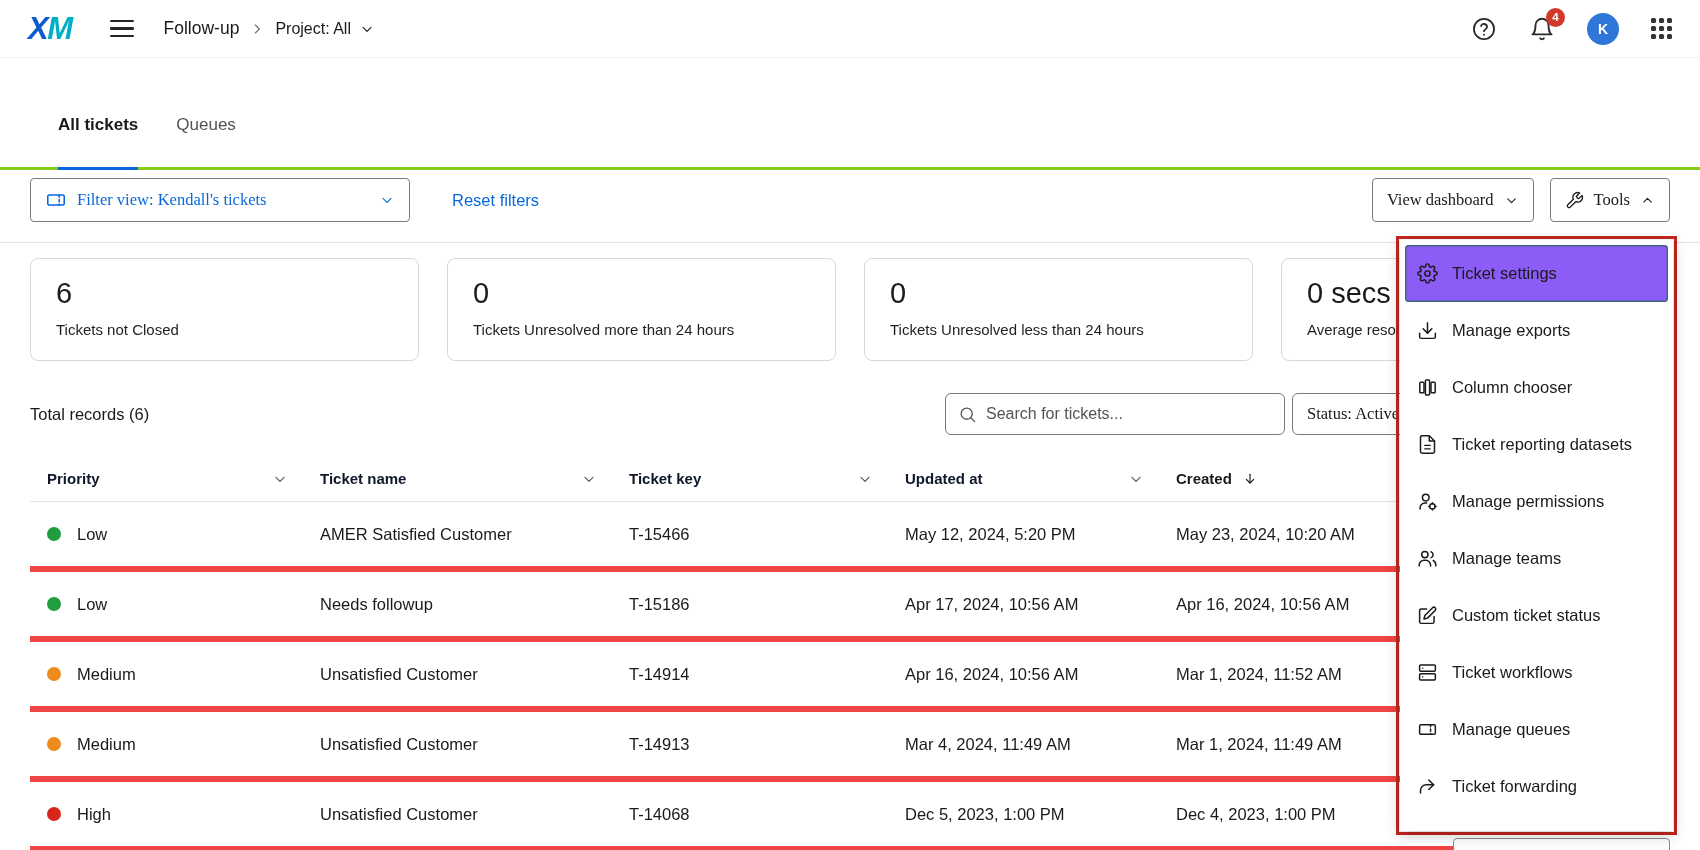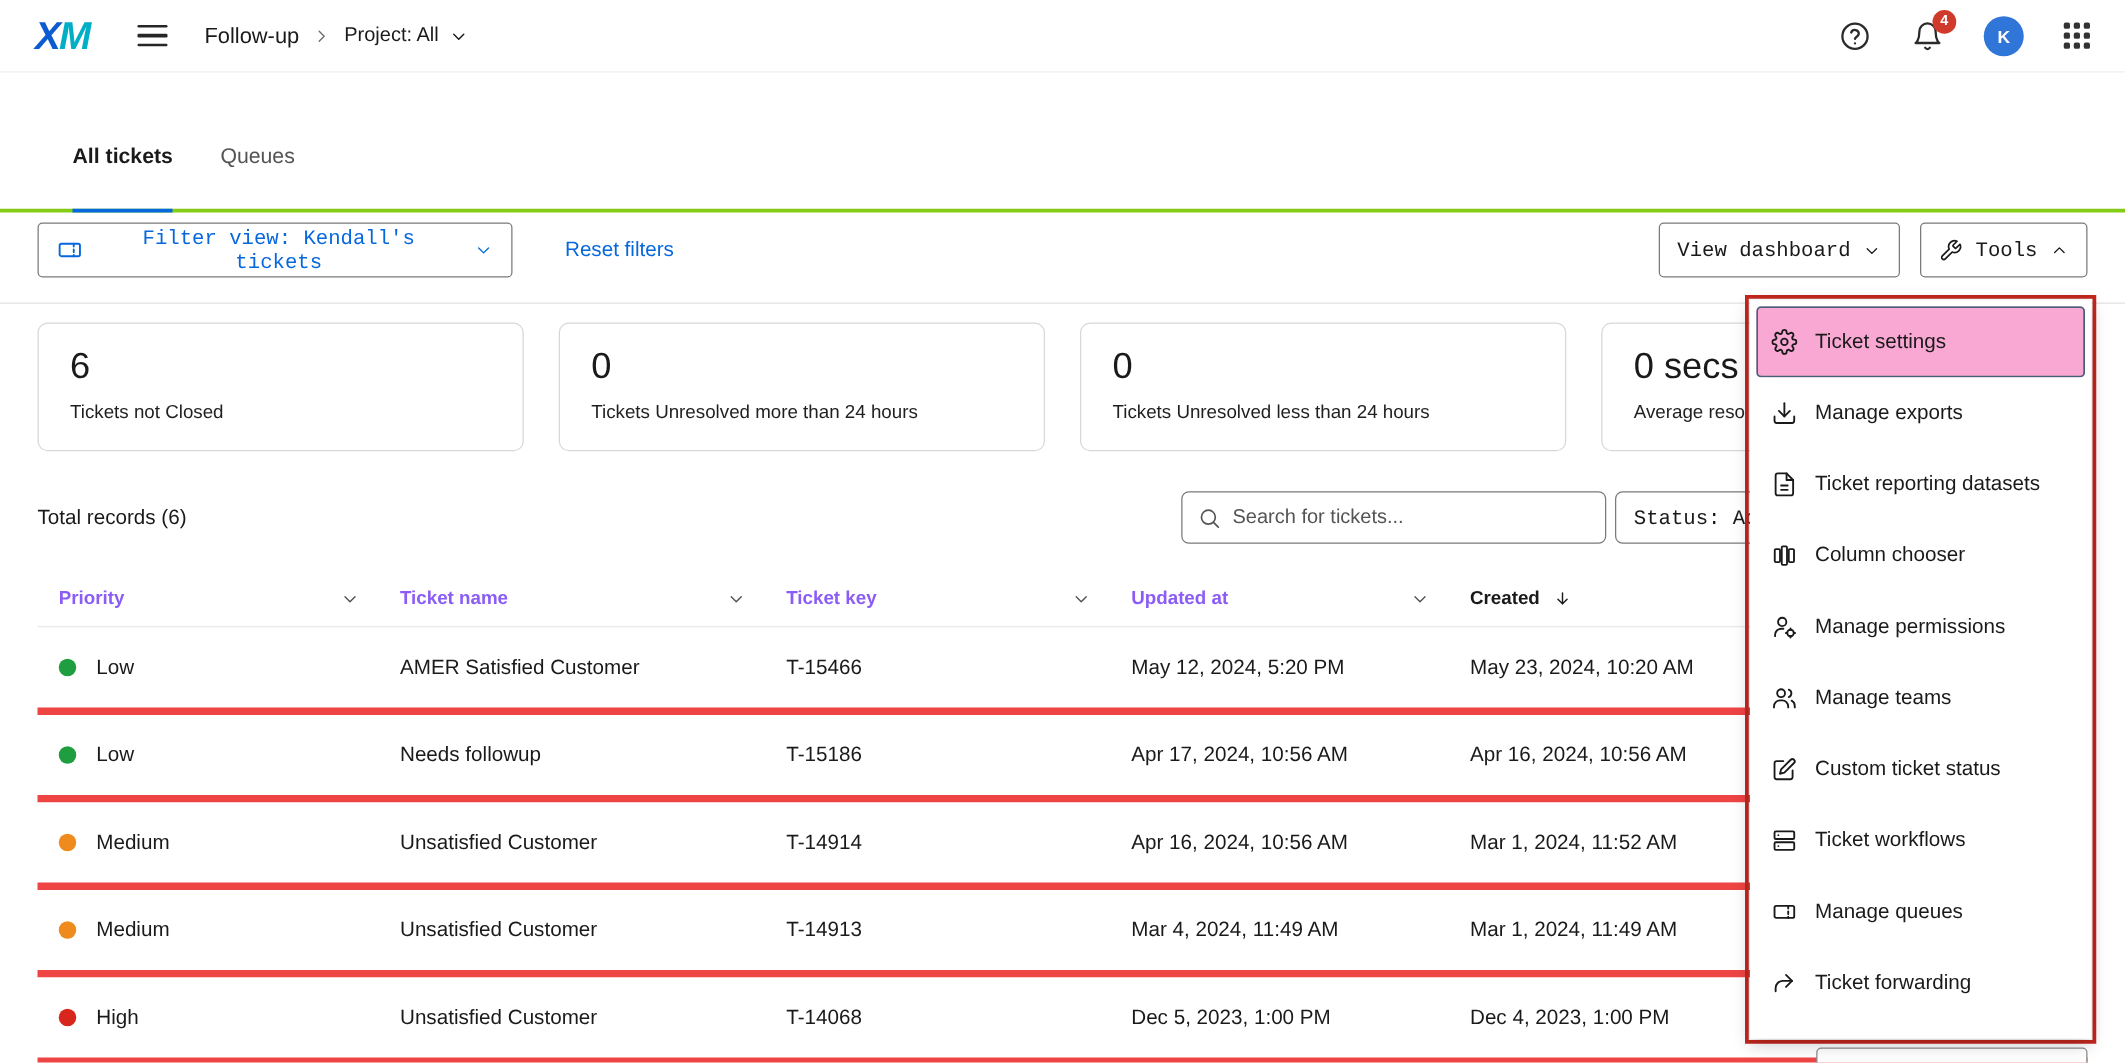--- a/index.html
+++ b/index.html
@@ -33,21 +33,21 @@
   .waffle i{background:#333;border-radius:1.5px}
 
   
   .tabbar{margin-top:30px;height:82px;display:flex;gap:38px;padding-left:58px;border-bottom:3px solid #84cc16}
   .tab{height:82px;padding-top:27px;font-size:17px;color:#545454;cursor:pointer;border-bottom:3px solid transparent}
   .tab.active{color:#1a1a1a;font-weight:700;border-bottom-color:#0768DD}
 
   
   .filterbar{margin:8px 30px 0;display:flex;align-items:center;height:44px}
   .btn-outline{height:44px;border:1px solid #7A7A7A;border-radius:4px;background:#fff;display:flex;align-items:center;
-               font-size:16.5px;font-family:Liberation Mono, monospace;color:#1a1a1a;cursor:pointer;padding:0 14px;gap:10px}
+               font-size:16.5px;font-family:Liberation Serif, serif;color:#1a1a1a;cursor:pointer;padding:0 14px;gap:10px}
   .filter-btn{width:380px;color:#0768DD}
   .filter-btn .chev{margin-left:auto}
   .reset{margin-left:42px;color:#0768DD;font-size:16.5px;background:none;border:none;cursor:pointer;font-family:"Liberation Sans",sans-serif}
   .right-actions{margin-left:auto;display:flex;gap:16px}
 
   .divider{margin-top:20px;border-bottom:1px solid #E2E2E2}
 
   
   .stats{display:flex;gap:28px;margin:15px 30px 0}
   .card{width:390px;height:103px;border:1px solid #D8D8D8;border-radius:8px;background:#fff;padding:15px 25px}
@@ -61,34 +61,34 @@
           padding:0 12px;gap:9px;color:#545454;background:#fff}
   .search input{border:none;outline:none;flex:1;font-size:16px;font-family:"Liberation Sans",sans-serif;color:#1a1a1a;background:transparent}
   .search input::placeholder{color:#545454}
   .status-btn{width:378px;margin-left:7px;height:42px;border-radius:6px;justify-content:space-between}
 
   
   .table{margin:20px 30px 0}
   .thead,.tr{display:grid;grid-template-columns:273px 309px 276px 271px auto;padding-left:17px;align-items:center}
   .thead{height:46px;border-bottom:1px solid #E4E4E4}
   .th{display:flex;align-items:center;justify-content:space-between;padding-right:32px;font-size:15px;font-weight:700;
-      color:#8b5cf6;cursor:pointer}
+      color:#0f172a;cursor:pointer}
   .th .chev{color:#545454}
   .th.sorted{color:#1a1a1a;justify-content:flex-start;gap:10px}
   .tr{height:70px;border-bottom:6px solid #ef4444;font-size:16.5px;cursor:pointer;background:#fff}
   .td-priority{display:flex;align-items:center}
   .dot{width:14px;height:14px;border-radius:50%;margin-right:16px;flex:none}
 
   
   .tools-annotation{position:absolute;left:1396px;top:236px;width:281px;height:599px;border:3px solid #C3271E;z-index:40}
   .tools-menu{position:absolute;inset:1px;background:#fff;box-shadow:0 4px 14px rgba(0,0,0,.22);padding:5px;
               display:flex;flex-direction:column}
   .menu-item{height:57px;display:flex;align-items:center;gap:14px;padding:0 12px;font-size:16.5px;color:#1a1a1a;
              border-radius:4px;cursor:pointer;background:#fff;border:none;text-align:left;font-family:"Liberation Sans",sans-serif}
-  .menu-item.highlighted{background:#f9a8d4;box-shadow:inset 0 0 0 1.4px #44637A}
+  .menu-item.highlighted{background:#8b5cf6;box-shadow:inset 0 0 0 1.4px #44637A}
   .menu-item svg{flex:none}
 
   .partial-btn{position:absolute;left:1453px;top:838px;width:217px;height:40px;border:1px solid #8A8A8A;border-radius:4px;
                background:#fff;z-index:30}
 </style>
 </head>
 <body>
 
 <header class="topbar">
   <div class="logo">
@@ -324,34 +324,34 @@
       <svg class="ic" width="21" height="21" viewBox="0 0 24 24">
         <path d="M21 15v4a2 2 0 0 1-2 2H5a2 2 0 0 1-2-2v-4"></path>
           <path d="M7 10l5 5 5-5"></path>
           <path d="M12 15V3"></path>
       </svg>
       <span>Manage exports</span>
     </button>
 
     <button class="menu-item">
       <svg class="ic" width="21" height="21" viewBox="0 0 24 24">
+        <rect x="3.2" y="6" width="4.8" height="12" rx="1"></rect>
+          <rect x="9.6" y="3.5" width="4.8" height="17" rx="1"></rect>
+          <rect x="16" y="6" width="4.8" height="12" rx="1"></rect>
+      </svg>
+      <span>Column chooser</span>
+    </button>
+
+    <button class="menu-item">
+      <svg class="ic" width="21" height="21" viewBox="0 0 24 24">
         <path d="M14 2H6a2 2 0 0 0-2 2v16a2 2 0 0 0 2 2h12a2 2 0 0 0 2-2V8z"></path>
           <path d="M14 2v6h6"></path>
           <path d="M9 13h6M9 17h6"></path>
       </svg>
       <span>Ticket reporting datasets</span>
-    </button>
-
-    <button class="menu-item">
-      <svg class="ic" width="21" height="21" viewBox="0 0 24 24">
-        <rect x="3.2" y="6" width="4.8" height="12" rx="1"></rect>
-          <rect x="9.6" y="3.5" width="4.8" height="17" rx="1"></rect>
-          <rect x="16" y="6" width="4.8" height="12" rx="1"></rect>
-      </svg>
-      <span>Column chooser</span>
     </button>
 
     <button class="menu-item">
       <svg class="ic" width="21" height="21" viewBox="0 0 24 24">
         <circle cx="10" cy="7.5" r="3.8"></circle>
           <path d="M3.5 20.5v-1.2a5.6 5.6 0 0 1 5.6-5.6h2"></path>
         <circle cx="17.6" cy="17.6" r="3"></circle>
           <path d="M17.6 13.4v1M17.6 20.8v1M13.4 17.6h1M20.8 17.6h1"></path>
       </svg>
       <span>Manage permissions</span>

